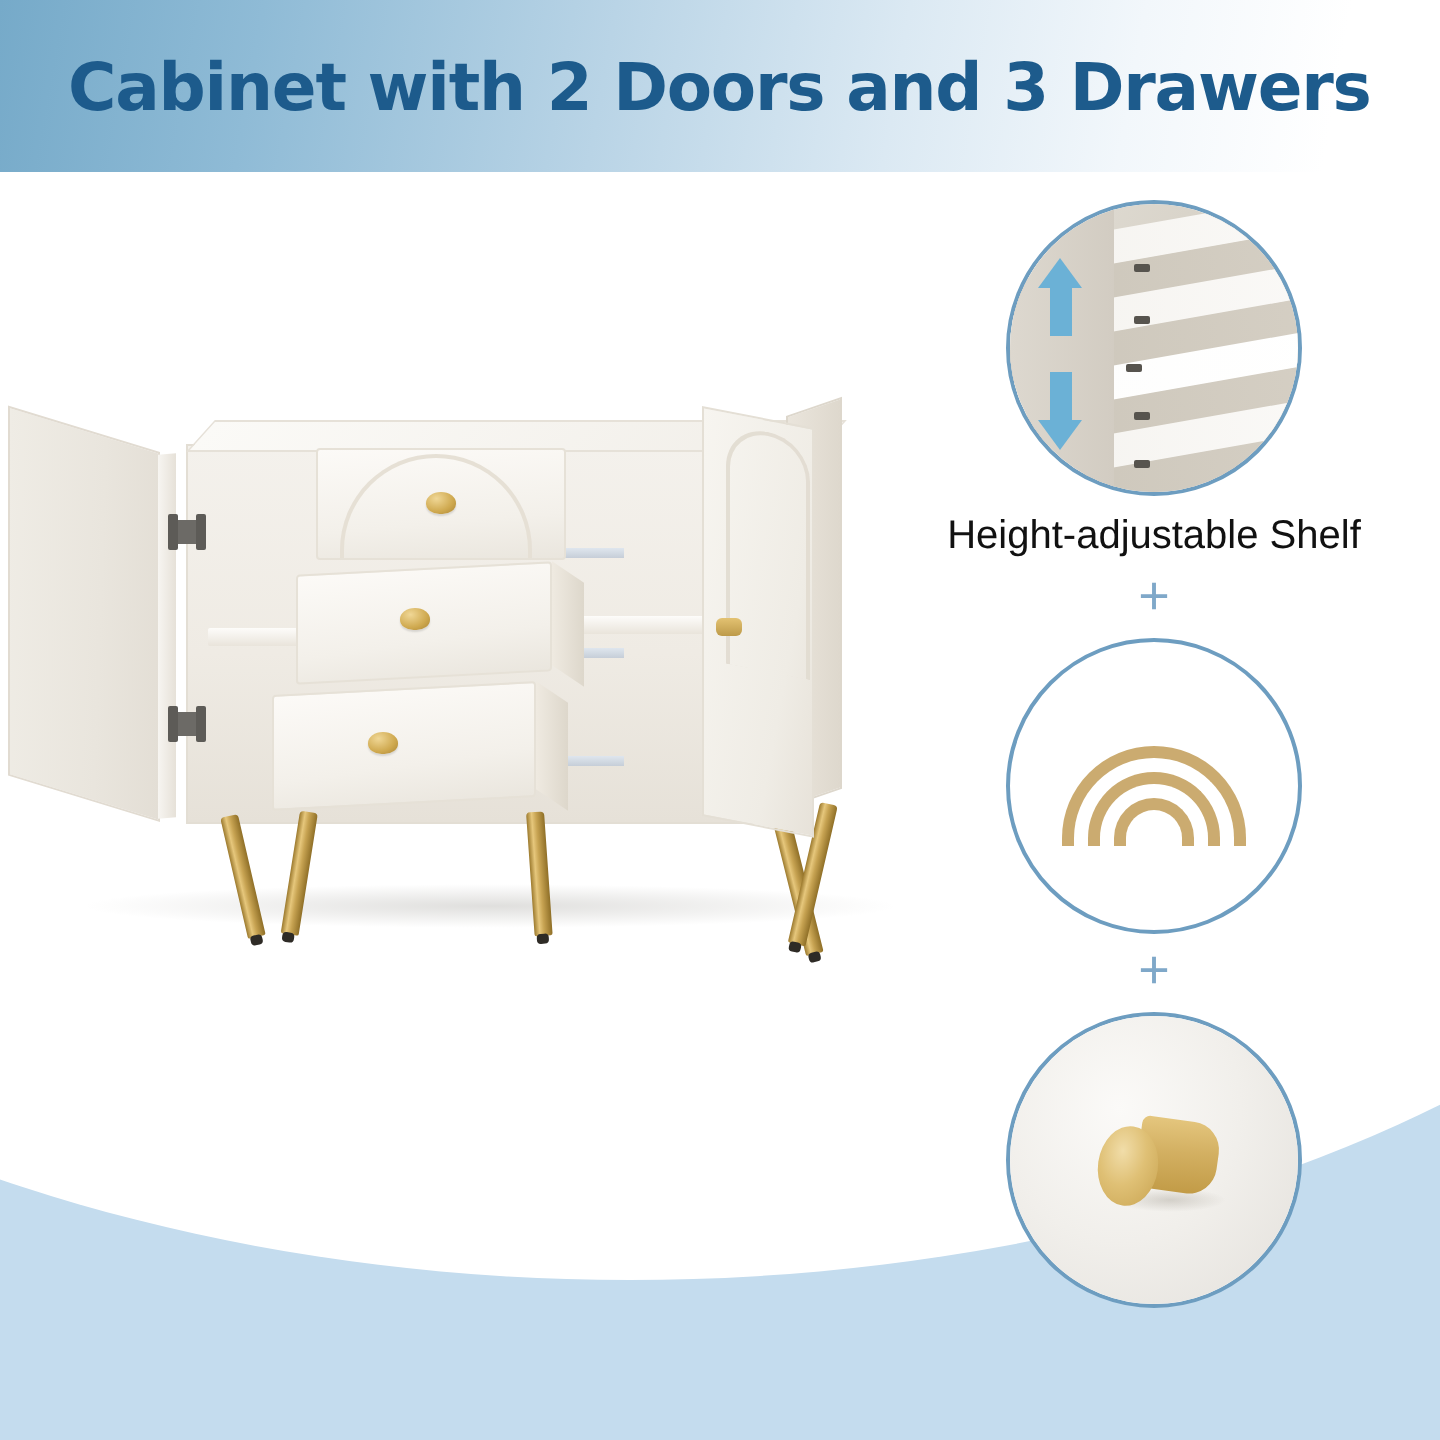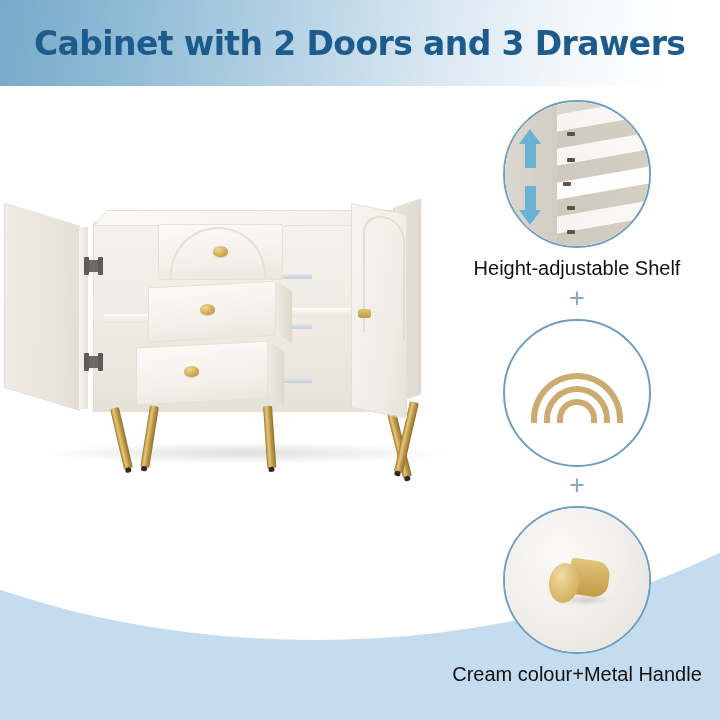--- a/index.html
+++ b/index.html
@@ -479,17 +479,16 @@
     <div class="plus">+</div>
 
     <div class="feature">
       <div class="circle">
         <div class="knob-scene">
           <div class="knob-shadow"></div>
           <div class="knob-cyl"></div>
           <div class="knob-cap"></div>
         </div>
       </div>
-      <div class="feat-label">Cream colour+Metal Handle</div>
     </div>
 
   </div>
 </div>
 
 </body></html>

